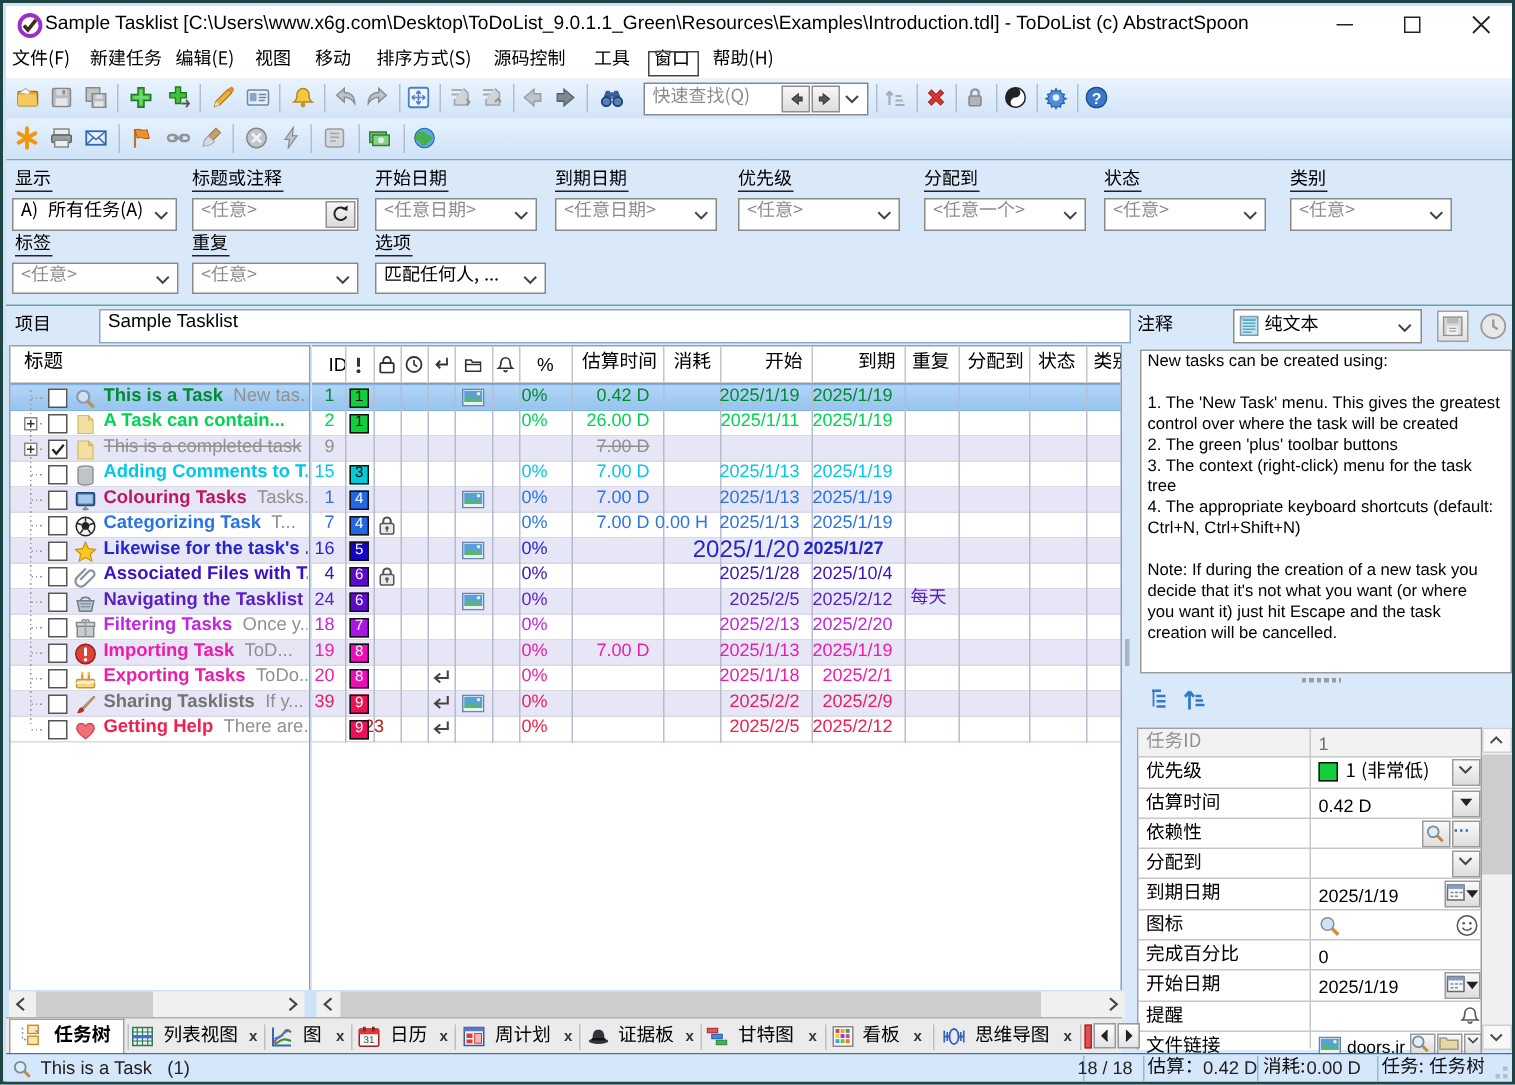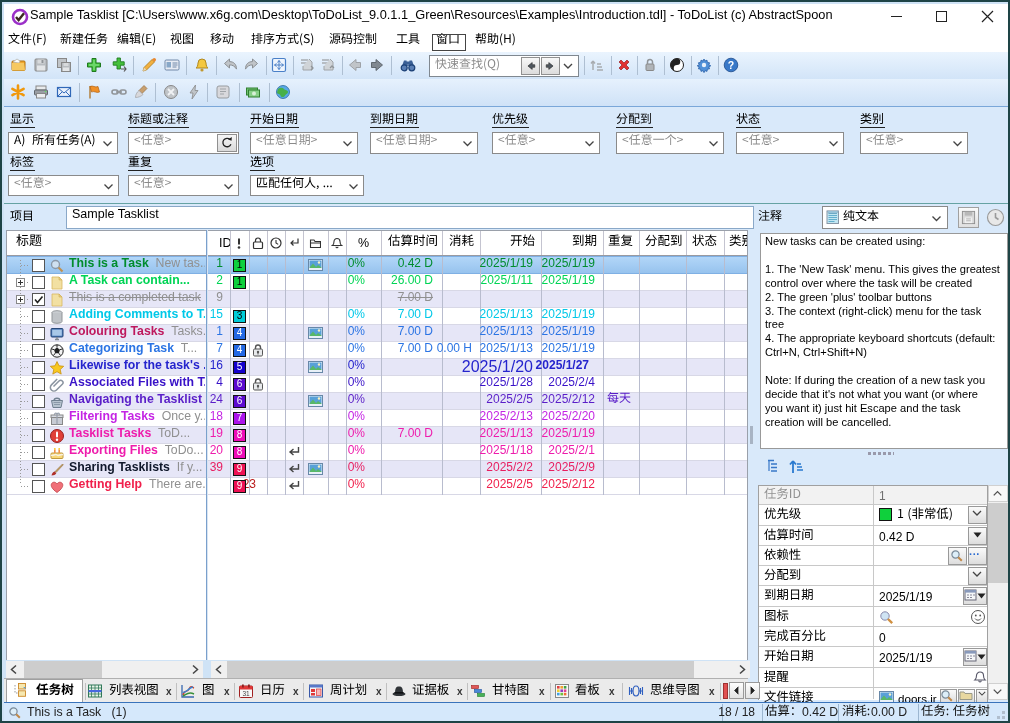--- a/index.html
+++ b/index.html
@@ -1103,21 +1103,21 @@
 <div class="abs" style="left:250px;top:375px">
       <svg width="12" height="14" viewBox="0 0 12 14">
         <rect x="1.5" y="6" width="9" height="7" rx="1.2" fill="#e8eaec" stroke="#555"></rect>
         <path d="M3.5 6 V4.5 a2.5 2.5 0 0 1 5 0 V6" fill="none" stroke="#555" stroke-width="1.4"></path>
         <circle cx="6" cy="9" r="1.2" fill="#555"></circle>
         <rect x="5.5" y="9.5" width="1" height="2" fill="#555"></rect>
       </svg>
     </div>
 <div style="position:absolute;left:0px;top:373px;font-size:12px;color:#3912c8;font-weight:400;white-space:nowrap;left:auto;right:643px;">0%</div>
 <div style="position:absolute;left:0px;top:373px;font-size:12px;color:#3912c8;font-weight:400;white-space:nowrap;left:auto;right:475px;">2025/1/28</div>
-<div style="position:absolute;left:0px;top:373px;font-size:12px;color:#3912c8;font-weight:400;white-space:nowrap;left:auto;right:413px;">2025/2/4</div>
+<div style="position:absolute;left:0px;top:373px;font-size:12px;color:#3912c8;font-weight:400;white-space:nowrap;left:auto;right:413px;">2025/10/4</div>
 <div class="abs" style="left:19px;top:399px;width:9px;height:1px;background:repeating-linear-gradient(90deg,#999 0 1px,transparent 1px 3px)"></div>
 <div class="abs" style="left:30px;top:393px;width:13px;height:13px;background:#fff;border:1px solid #555"></div>
 <div class="abs" style="left:47px;top:392px">
       <svg width="16" height="16" viewBox="0 0 16 16">
         <path d="M2.5 6.5 h11 l-1.5 7 h-8z" fill="#b8c4d0" stroke="#708090"></path>
         <path d="M5 6.5 C5 3.5 11 3.5 11 6.5" fill="none" stroke="#708090" stroke-width="1.3"></path>
         <path d="M4.5 8.5 h7 M5 10.5 h6" stroke="#8a98a8" stroke-width="1"></path>
       </svg>
     </div>
 <div style="position:absolute;left:67px;top:390px;font-size:12.3px;color:#5a1ec8;font-weight:700;white-space:nowrap;">
@@ -1167,21 +1167,21 @@
 <div class="abs" style="left:19px;top:433px;width:9px;height:1px;background:repeating-linear-gradient(90deg,#999 0 1px,transparent 1px 3px)"></div>
 <div class="abs" style="left:30px;top:427px;width:13px;height:13px;background:#fff;border:1px solid #555"></div>
 <div class="abs" style="left:47px;top:426px">
       <svg width="16" height="16" viewBox="0 0 16 16">
         <circle cx="8" cy="8" r="6.5" fill="#e04038" stroke="#982020"></circle>
         <rect x="7" y="3.5" width="2" height="6" rx="1" fill="#fff"></rect>
         <circle cx="8" cy="11.8" r="1.2" fill="#fff"></circle>
       </svg>
     </div>
 <div style="position:absolute;left:67px;top:424px;font-size:12.3px;color:#ee1cac;font-weight:700;white-space:nowrap;">
-      <div style="width:136px;overflow:hidden;white-space:nowrap"><span style="color:#ee1cac">Tasklist Tasks</span><span style="font-weight:400;color:#909090;">&nbsp;&nbsp;ToD...</span></div>
+      <div style="width:136px;overflow:hidden;white-space:nowrap"><span style="color:#ee1cac">Importing Task</span><span style="font-weight:400;color:#909090;">&nbsp;&nbsp;ToD...</span></div>
     </div>
 <div style="position:absolute;left:0px;top:424px;font-size:12px;color:#ee1cac;font-weight:400;white-space:nowrap;left:auto;right:785px;">19</div>
 <div class="abs" style="left:231px;top:427px;width:13px;height:13px;background:#ee0cb8;border:1px solid #111"></div>
 <div style="position:absolute;left:231px;top:427px;font-size:10px;color:#fff;font-weight:400;white-space:nowrap;">
       <div style="width:13px;text-align:center;font-size:10px;color:#fff">8</div>
     </div>
 <div style="position:absolute;left:0px;top:424px;font-size:12px;color:#ee1cac;font-weight:400;white-space:nowrap;left:auto;right:643px;">0%</div>
 <div style="position:absolute;left:0px;top:424px;font-size:12px;color:#ee1cac;font-weight:400;white-space:nowrap;left:auto;right:575px;"><span style="">7.00 D</span></div>
 <div style="position:absolute;left:0px;top:424px;font-size:12px;color:#ee1cac;font-weight:400;white-space:nowrap;left:auto;right:475px;">2025/1/13</div>
 <div style="position:absolute;left:0px;top:424px;font-size:12px;color:#ee1cac;font-weight:400;white-space:nowrap;left:auto;right:413px;">2025/1/19</div>
@@ -1191,21 +1191,21 @@
       <svg width="16" height="16" viewBox="0 0 16 16">
         <rect x="2" y="8" width="12" height="5.5" rx="1" fill="#f8d878" stroke="#c09840"></rect>
         <path d="M2 10 c2 1.5 4-1.5 6 0 2 1.5 4-1.5 6 0" fill="none" stroke="#f8f0e0" stroke-width="1.5"></path>
         <rect x="5" y="4.5" width="1.6" height="3.5" fill="#f09048"></rect>
         <rect x="9.4" y="4.5" width="1.6" height="3.5" fill="#f09048"></rect>
         <circle cx="5.8" cy="3.8" r=".9" fill="#f8c820"></circle>
         <circle cx="10.2" cy="3.8" r=".9" fill="#f8c820"></circle>
       </svg>
     </div>
 <div style="position:absolute;left:67px;top:441px;font-size:12.3px;color:#ee1cac;font-weight:700;white-space:nowrap;">
-      <div style="width:136px;overflow:hidden;white-space:nowrap"><span style="color:#ee1cac">Exporting Files</span><span style="font-weight:400;color:#909090;">&nbsp;&nbsp;ToDo...</span></div>
+      <div style="width:136px;overflow:hidden;white-space:nowrap"><span style="color:#ee1cac">Exporting Tasks</span><span style="font-weight:400;color:#909090;">&nbsp;&nbsp;ToDo...</span></div>
     </div>
 <div style="position:absolute;left:0px;top:441px;font-size:12px;color:#ee1cac;font-weight:400;white-space:nowrap;left:auto;right:785px;">20</div>
 <div class="abs" style="left:231px;top:444px;width:13px;height:13px;background:#ee0cb8;border:1px solid #111"></div>
 <div style="position:absolute;left:231px;top:444px;font-size:10px;color:#fff;font-weight:400;white-space:nowrap;">
       <div style="width:13px;text-align:center;font-size:10px;color:#fff">8</div>
     </div>
 <div class="abs" style="left:285px;top:444px">
       <svg width="14" height="12" viewBox="0 0 14 12">
         <path d="M11.5 1 v5 H4 M6.5 3 L3 6 l3.5 3" fill="none" stroke="#444" stroke-width="1.4"></path>
       </svg>
@@ -1215,21 +1215,21 @@
 <div style="position:absolute;left:0px;top:441px;font-size:12px;color:#ee1cac;font-weight:400;white-space:nowrap;left:auto;right:413px;">2025/2/1</div>
 <div class="abs" style="left:19px;top:467px;width:9px;height:1px;background:repeating-linear-gradient(90deg,#999 0 1px,transparent 1px 3px)"></div>
 <div class="abs" style="left:30px;top:461px;width:13px;height:13px;background:#fff;border:1px solid #555"></div>
 <div class="abs" style="left:47px;top:460px">
       <svg width="16" height="16" viewBox="0 0 16 16">
         <path d="M13.5 2 l.8.8 -7 7.5 -1.5-.5z" fill="#c8a060" stroke="#907040" stroke-width=".6"></path>
         <path d="M5.5 9.5 l1.8 1.8 c-.8 1.5-2.5 2.2-4.8 2.2 .6-1.6.8-3.2 3-4z" fill="#b03028"></path>
       </svg>
     </div>
 <div style="position:absolute;left:67px;top:458px;font-size:12.3px;color:#e81e60;font-weight:700;white-space:nowrap;">
-      <div style="width:136px;overflow:hidden;white-space:nowrap"><span style="color:#0f172a">Sharing Tasklists</span><span style="font-weight:400;color:#909090;">&nbsp;&nbsp;If y...</span></div>
+      <div style="width:136px;overflow:hidden;white-space:nowrap"><span style="color:#737373">Sharing Tasklists</span><span style="font-weight:400;color:#909090;">&nbsp;&nbsp;If y...</span></div>
     </div>
 <div style="position:absolute;left:0px;top:458px;font-size:12px;color:#e81e60;font-weight:400;white-space:nowrap;left:auto;right:785px;">39</div>
 <div class="abs" style="left:231px;top:461px;width:13px;height:13px;background:#ee1054;border:1px solid #111"></div>
 <div style="position:absolute;left:231px;top:461px;font-size:10px;color:#fff;font-weight:400;white-space:nowrap;">
       <div style="width:13px;text-align:center;font-size:10px;color:#fff">9</div>
     </div>
 <div class="abs" style="left:285px;top:461px">
       <svg width="14" height="12" viewBox="0 0 14 12">
         <path d="M11.5 1 v5 H4 M6.5 3 L3 6 l3.5 3" fill="none" stroke="#444" stroke-width="1.4"></path>
       </svg>

